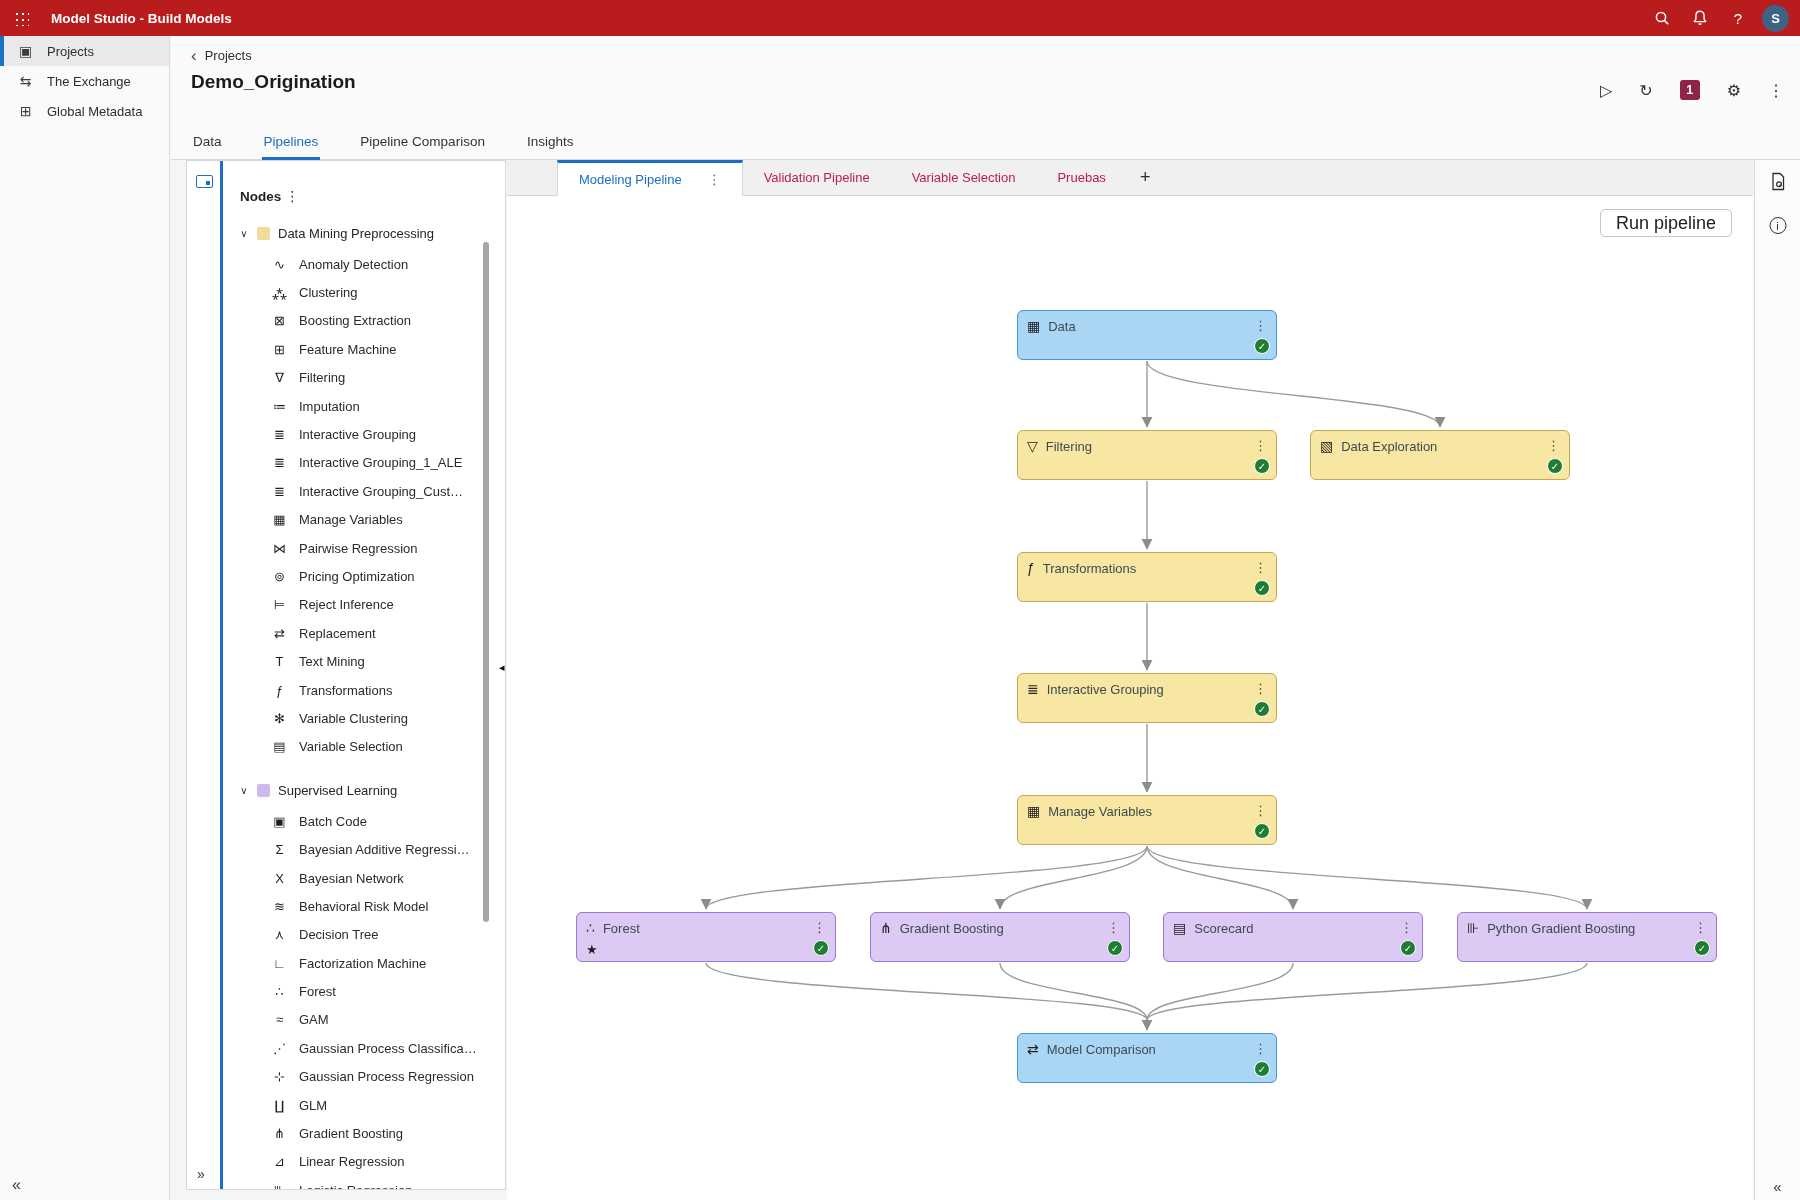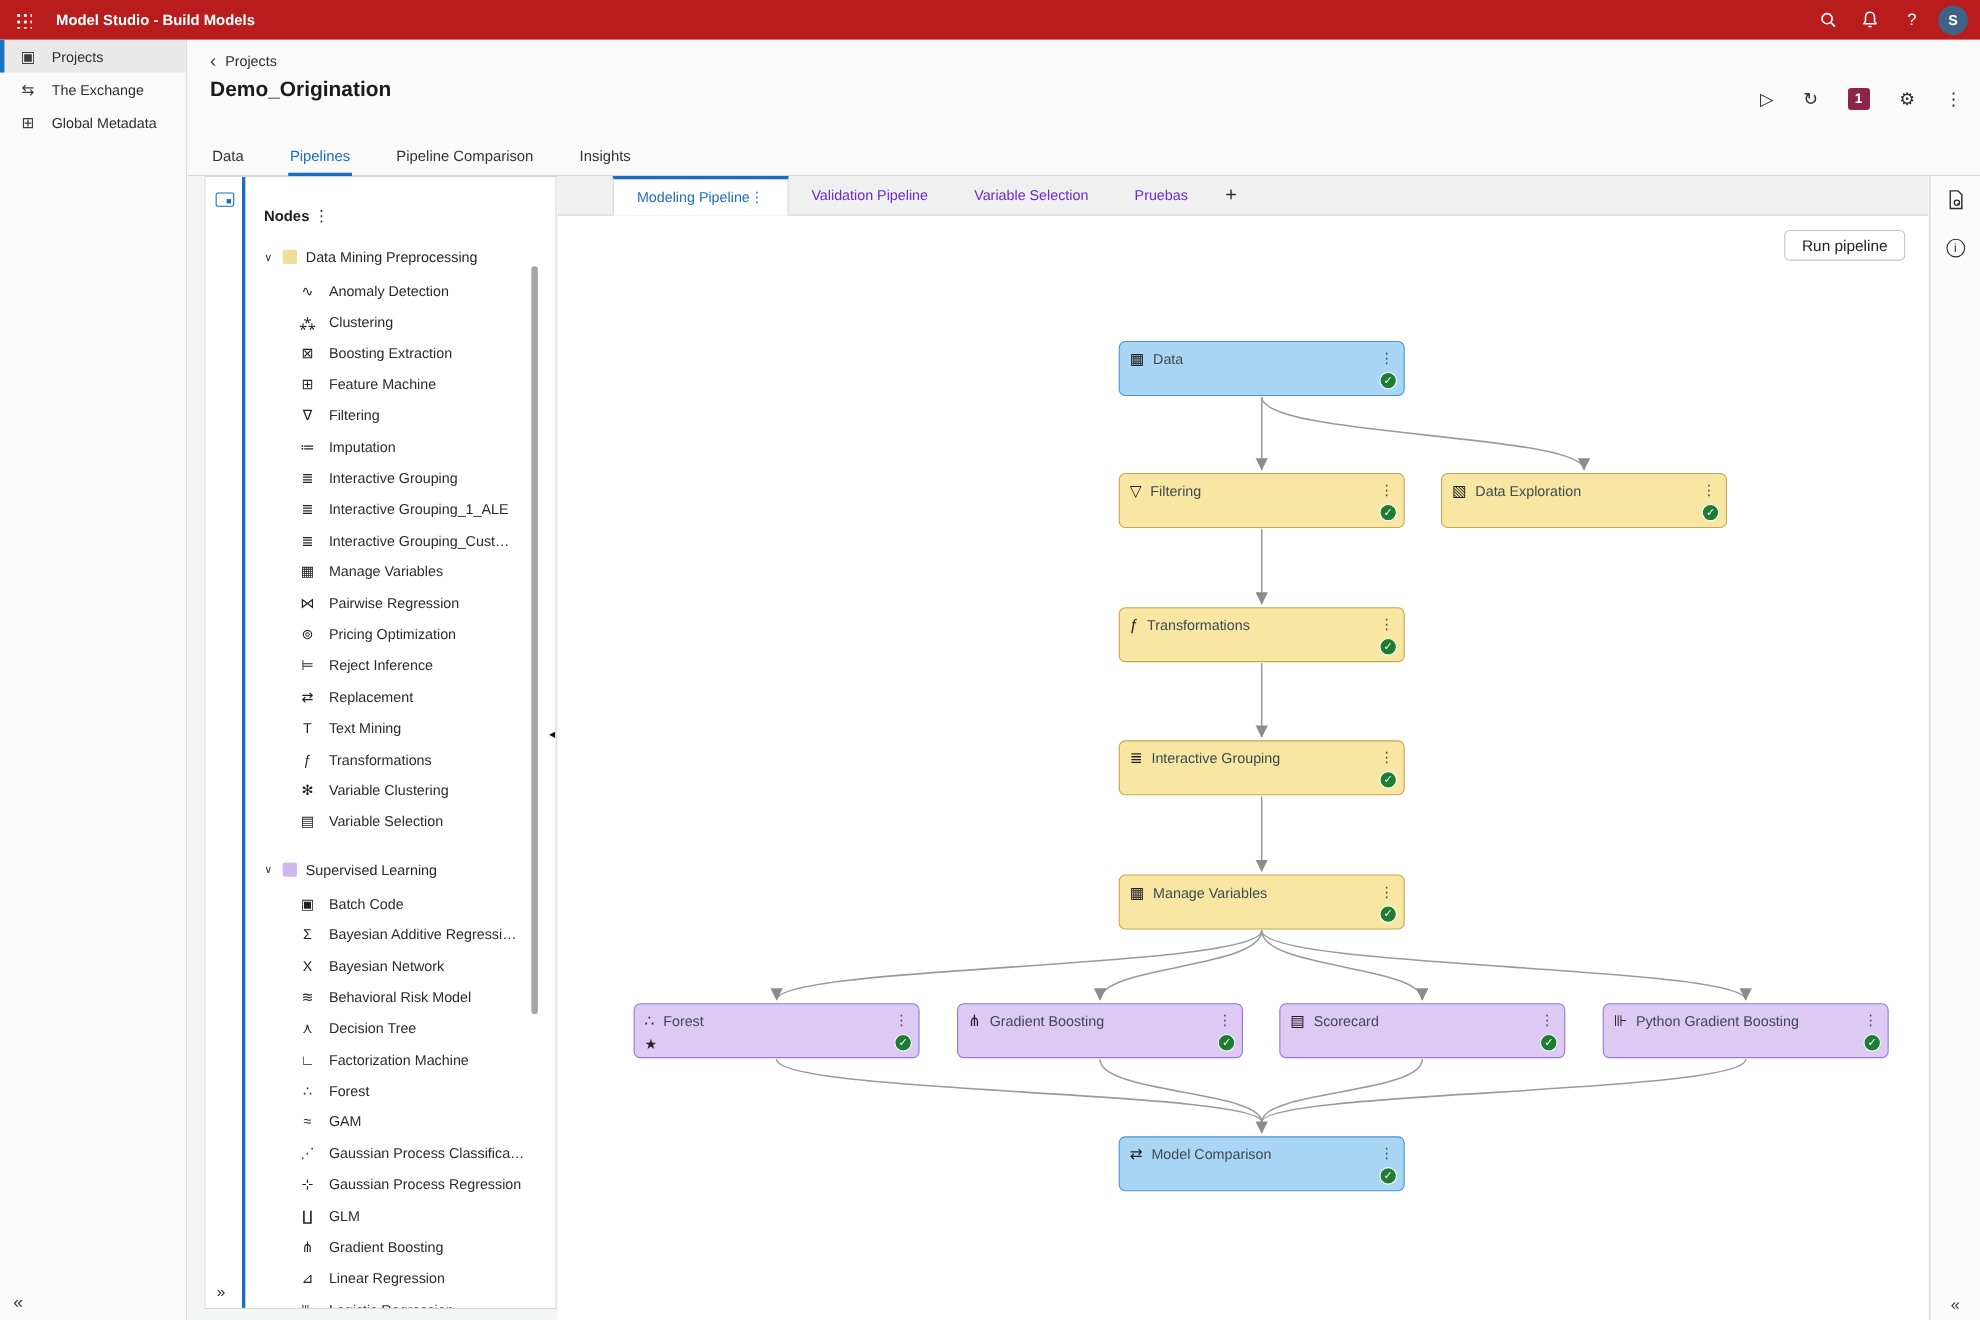--- a/index.html
+++ b/index.html
@@ -68,31 +68,31 @@
               font-size:13px; color:#2B2B2B; white-space:nowrap; }
   .nicon { width:17px; font-size:13px; color:#1F1F1F; text-align:center; flex:none; }
   .scroll-thumb { position:absolute; left:483px; top:242px; width:6px; height:680px;
                   background:#A6A6A6; border-radius:3px; z-index:8; }
   .panel-handle { position:absolute; left:499px; top:661px; font-size:11px; color:#111; z-index:9; }
 
   
   .tabstrip { position:absolute; left:507px; top:160px; right:47px; height:36px; background:#F0F0F0;
               border-bottom:1px solid #D5D5D5; display:flex; align-items:stretch; z-index:6; }
   .pt-spacer { width:50px; }
-  .ptab { display:flex; align-items:center; padding:0 21px; font-size:13px; color:#6d28d9; }
+  .ptab { display:flex; align-items:center; padding:0 21px; font-size:13px; color:#be185d; }
   .ptab.active { background:#fff; border:1px solid #D5D5D5; border-bottom:none; border-top:3px solid #1B6EC2;
-                 color:#1B6EC2; margin-bottom:-1px; gap:0; }
+                 color:#1B6EC2; margin-bottom:-1px; gap:26px; }
   .ptab .tmenu { color:#1B6EC2; font-size:13px; }
   .ptab-plus { display:flex; align-items:center; padding:0 13px; font-size:18px; color:#2E2E2E; }
 
   
   .canvas { position:absolute; left:507px; top:196px; right:47px; bottom:0; background:#fff; z-index:4; }
   .edges { position:absolute; left:0; top:0; }
   .run-btn { position:absolute; top:13px; right:21px; height:28px; padding:0 15px; background:#fff;
-             border:1px solid #C5C5C5; border-radius:5px; font-size:14px; color:#222;
+             border:1px solid #C5C5C5; border-radius:5px; font-size:18px; color:#222;
              display:flex; align-items:center; }
   .dnode { position:absolute; width:260px; height:50px; border-radius:6px; border:1.5px solid; }
   .dnode.data  { background:#A9D6F5; border-color:#4795D2; }
   .dnode.prep  { background:#F8E7A3; border-color:#C8A652; }
   .dnode.model { background:#DCC9F4; border-color:#9878D0; }
   .dhead { display:flex; align-items:center; gap:8px; padding:7px 9px 0; }
   .dicon { font-size:14px; color:#222; }
   .dlabel { font-size:13px; color:#3C4A52; }
   .dmenu { position:absolute; right:9px; top:7px; font-size:13px; color:#444; }
   .dcheck { position:absolute; right:6px; bottom:5px; width:16px; height:16px; border-radius:50%;

